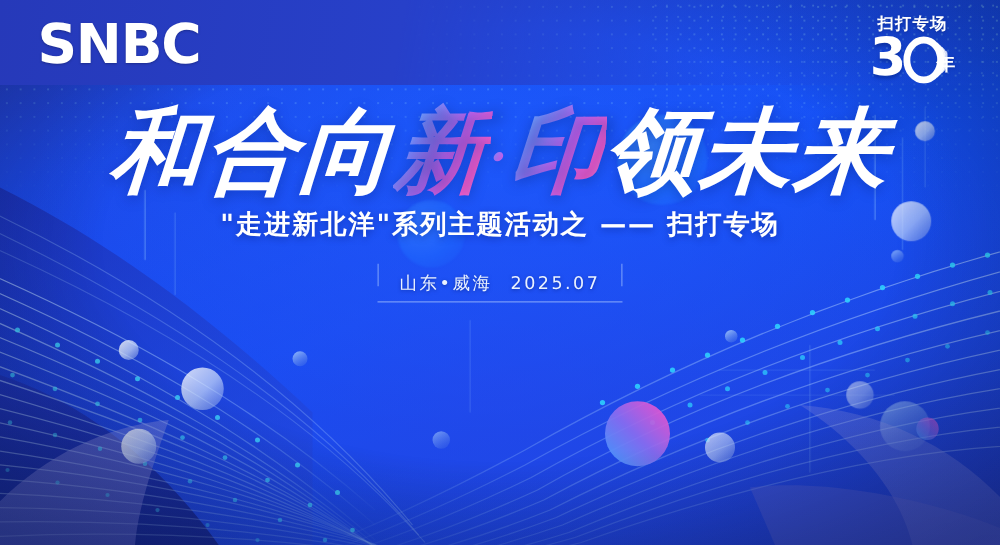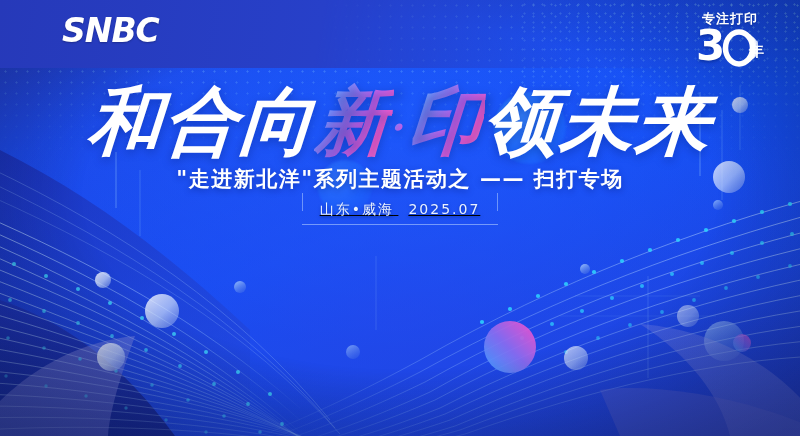--- a/index.html
+++ b/index.html
@@ -39,26 +39,25 @@
   .topbar {
     position:absolute; left:0; top:0; width:800px; height:68px;
     background:linear-gradient(100deg, #2639b9 0%, #2740c9 40%, rgba(32,70,220,0.35) 72%, rgba(30,80,240,0) 100%);
     z-index:8;
   }
   .logo-wrap {
     position:absolute; left:30px; top:14px;
     display:flex; align-items:center; gap:12px; z-index:12;
   }
   .snbc {
-    font-size:33px; font-weight:bold; font-style:italic;
+    font-size:44px; font-weight:bold; 
     color:#ffffff; letter-spacing:-1px;
     font-family:"DejaVu Sans", sans-serif;
     line-height:1;
     text-shadow:0 1px 2px rgba(0,0,0,0.25);
-    margin-left:32px;
   }
   .cn-name {
     font-size:21px; font-weight:bold; color:#fff; letter-spacing:2px;
     font-family:"DejaVu Sans","Liberation Sans",sans-serif;
   }
 
   
   .anniv {
     position:absolute; right:22px; top:10px; z-index:12;
     text-align:center; color:#fff; width:96px;
@@ -116,23 +115,22 @@
     font-size:21px; font-weight:bold; color:#ffffff;
     letter-spacing:1.5px;
     font-family:"DejaVu Sans","Liberation Sans",sans-serif;
     text-shadow:0 2px 6px rgba(0,25,110,0.45);
     white-space:nowrap;
   }
 
   .datebox {
     position:relative;
     display:inline-block;
-    margin-top:4px;
+    margin-top:22px;
     padding:3px 26px 6px 26px;
-    text-decoration:underline;
   }
   .datebox .txt {
     font-size:14px; color:#eaf2ff; letter-spacing:2px;
     font-family:"DejaVu Sans","Liberation Sans",sans-serif;
     text-shadow:0 1px 3px rgba(0,25,110,0.5);
   }
   .datebox .uline {
     position:absolute; left:8px; right:8px; bottom:0; height:1px;
     background:rgba(190,215,255,0.55);
   }
@@ -371,21 +369,21 @@
 
   <div class="topbar"></div>
 
   <div class="logo-wrap">
     <div class="snbc">
       <span>SNBC</span>
     </div>
   </div>
 
   <div class="anniv">
-    <div class="anniv-top">专注打印</div>
+    <div class="anniv-top">扫打专场</div>
     <div class="anniv-row">
       <div class="anniv-3">3</div>
       <div class="anniv-0">
         <svg width="36" height="40" viewBox="0 0 36 40">
           <ellipse cx="17" cy="21" rx="13.5" ry="16" fill="none" stroke="#ffffff" stroke-width="5.5"></ellipse>
           <path d="M27,8 A16,16 0 0 1 27,34" fill="none" stroke="#ffffff" stroke-width="2.4" opacity="0.95"></path>
           <path d="M31,11 A13,13 0 0 1 31,31" fill="none" stroke="#ffffff" stroke-width="1.8" opacity="0.8"></path>
           <path d="M34.5,14 A10,10 0 0 1 34.5,28" fill="none" stroke="#ffffff" stroke-width="1.3" opacity="0.6"></path>
         </svg>
       </div>

